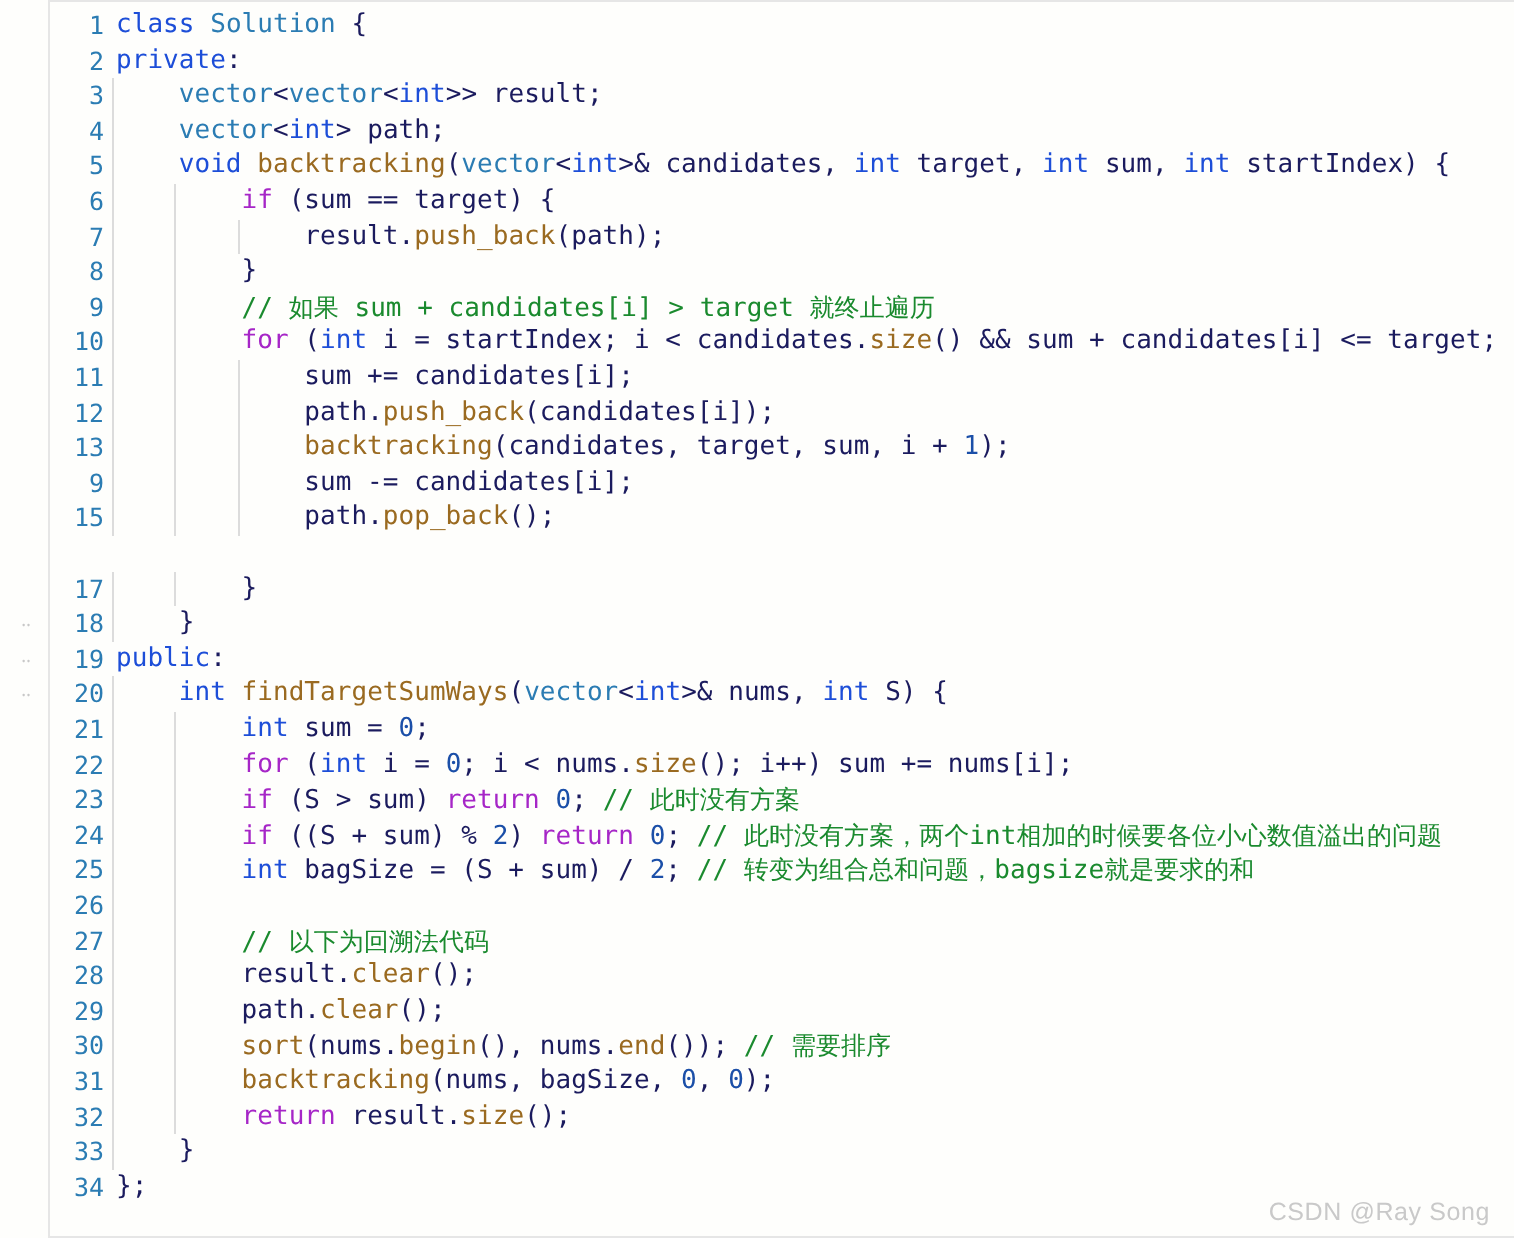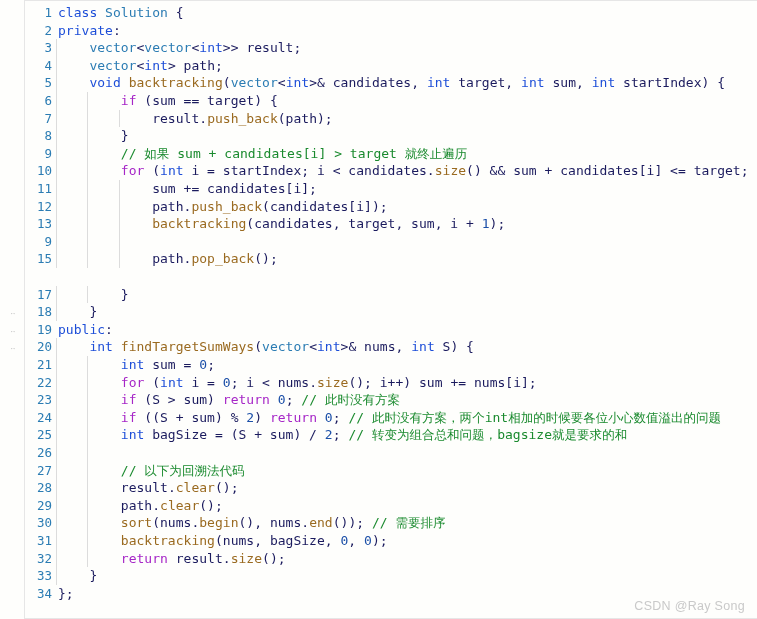--- a/index.html
+++ b/index.html
@@ -126,21 +126,21 @@
       <div class="row" style="position: absolute; left: 0px; top: 56.8px; width: 757px;"><div class="guides"><div class="guide" style="left: 56px;"></div></div><div class="lineno">4</div><div class="code"><span class="id">    </span><span class="type">vector</span><span class="punct">&lt;</span><span class="kw">int</span><span class="punct">&gt; </span><span class="id">path;</span></div></div>
       <div class="row" style="position: absolute; left: 0px; top: 74.4px; width: 757px;"><div class="guides"><div class="guide" style="left: 56px;"></div></div><div class="lineno">5</div><div class="code"><span class="id">    </span><span class="kw">void</span><span class="id"> </span><span class="fn">backtracking</span><span class="punct">(</span><span class="type">vector</span><span class="punct">&lt;</span><span class="kw">int</span><span class="id">&gt;&amp; candidates, </span><span class="kw">int</span><span class="id"> target, </span><span class="kw">int</span><span class="id"> sum, </span><span class="kw">int</span><span class="id"> startIndex) {</span></div></div>
       <div class="row" style="position: absolute; left: 0px; top: 92px; width: 757px;"><div class="guides"><div class="guide" style="left: 56px;"></div><div class="guide" style="left: 87.28px;"></div></div><div class="lineno">6</div><div class="code"><span class="id">        </span><span class="ctl">if</span><span class="id"> (sum == target) {</span></div></div>
       <div class="row" style="position: absolute; left: 0px; top: 109.6px; width: 757px;"><div class="guides"><div class="guide" style="left: 56px;"></div><div class="guide" style="left: 87.28px;"></div><div class="guide" style="left: 118.56px;"></div></div><div class="lineno">7</div><div class="code"><span class="id">            </span><span class="id">result</span><span class="punct">.</span><span class="fn">push_back</span><span class="id">(path);</span></div></div>
       <div class="row" style="position: absolute; left: 0px; top: 127.2px; width: 757px;"><div class="guides"><div class="guide" style="left: 56px;"></div><div class="guide" style="left: 87.28px;"></div></div><div class="lineno">8</div><div class="code"><span class="id">        }</span></div></div>
       <div class="row" style="position: absolute; left: 0px; top: 144.8px; width: 757px;"><div class="guides"><div class="guide" style="left: 56px;"></div><div class="guide" style="left: 87.28px;"></div></div><div class="lineno">9</div><div class="code"><span class="id">        </span><span class="cmt">// </span><span class="cmt cn">如果</span><span class="cmt"> sum + candidates[i] &gt; target </span><span class="cmt cn">就终止遍历</span></div></div>
       <div class="row" style="position: absolute; left: 0px; top: 162.4px; width: 757px;"><div class="guides"><div class="guide" style="left: 56px;"></div><div class="guide" style="left: 87.28px;"></div></div><div class="lineno">10</div><div class="code"><span class="id">        </span><span class="ctl">for</span><span class="punct"> (</span><span class="kw">int</span><span class="id"> i = startIndex; i &lt; candidates</span><span class="punct">.</span><span class="fn">size</span><span class="id">() &amp;&amp; sum + candidates[i] &lt;= target; i++) {</span></div></div>
       <div class="row" style="position: absolute; left: 0px; top: 180px; width: 650px;"><div class="guides"><div class="guide" style="left: 56px;"></div><div class="guide" style="left: 87.28px;"></div><div class="guide" style="left: 118.56px;"></div></div><div class="lineno">11</div><div class="code"><span class="id">            </span><span class="id">sum += candidates[i];</span></div></div>
       <div class="row" style="position: absolute; left: 0px; top: 197.6px; width: 757px;"><div class="guides"><div class="guide" style="left: 56px;"></div><div class="guide" style="left: 87.28px;"></div><div class="guide" style="left: 118.56px;"></div></div><div class="lineno">12</div><div class="code"><span class="id">            </span><span class="id">path</span><span class="punct">.</span><span class="fn">push_back</span><span class="id">(candidates[i]);</span></div></div>
       <div class="row" style="position: absolute; left: 0px; top: 215.2px; width: 757px;"><div class="guides"><div class="guide" style="left: 56px;"></div><div class="guide" style="left: 87.28px;"></div><div class="guide" style="left: 118.56px;"></div></div><div class="lineno">13</div><div class="code"><span class="id">            </span><span class="fn">backtracking</span><span class="id">(candidates, target, sum, i + </span><span class="num">1</span><span class="id">);</span></div></div>
-      <div class="row" style="position: absolute; left: 0px; top: 232.8px; width: 757px;"><div class="guides"><div class="guide" style="left: 56px;"></div><div class="guide" style="left: 87.28px;"></div><div class="guide" style="left: 118.56px;"></div></div><div class="lineno">9</div></div>
+      <div class="row" style="position: absolute; left: 0px; top: 232.8px; width: 757px;"><div class="guides"><div class="guide" style="left: 56px;"></div><div class="guide" style="left: 87.28px;"></div><div class="guide" style="left: 118.56px;"></div></div><div class="lineno">9</div><div class="code"><span class="id">            </span><span class="id">sum -= candidates[i];</span></div></div>
       <div class="row" style="position: absolute; left: 0px; top: 250.4px; width: 757px;"><div class="guides"><div class="guide" style="left: 56px;"></div><div class="guide" style="left: 87.28px;"></div><div class="guide" style="left: 118.56px;"></div></div><div class="lineno">15</div><div class="code"><span class="id">            </span><span class="id">path</span><span class="punct">.</span><span class="fn">pop_back</span><span class="id">();</span></div></div>
       <div class="row" style="position: absolute; left: 0px; top: 285.6px; width: 628px;"><div class="guides"><div class="guide" style="left: 56px;"></div><div class="guide" style="left: 87.28px;"></div></div><div class="lineno">17</div><div class="code"><span class="id">        }</span></div></div>
       <div class="row" style="position: absolute; left: 0px; top: 303.2px; width: 757px;"><div class="gutter-dots">‥</div><div class="guides"><div class="guide" style="left: 56px;"></div></div><div class="lineno">18</div><div class="code"><span class="id">    }</span></div></div>
       <div class="row" style="position: absolute; left: 0px; top: 320.8px; width: 757px;"><div class="gutter-dots">‥</div><div class="guides"></div><div class="lineno">19</div><div class="code"><span class="kw">public</span><span class="punct">:</span></div></div>
       <div class="row" style="position: absolute; left: 0px; top: 338.4px; width: 757px;"><div class="gutter-dots">‥</div><div class="guides"><div class="guide" style="left: 56px;"></div></div><div class="lineno">20</div><div class="code"><span class="id">    </span><span class="kw">int</span><span class="id"> </span><span class="fn">findTargetSumWays</span><span class="punct">(</span><span class="type">vector</span><span class="punct">&lt;</span><span class="kw">int</span><span class="id">&gt;&amp; nums, </span><span class="kw">int</span><span class="id"> S) {</span></div></div>
       <div class="row" style="position: absolute; left: 0px; top: 356px; width: 757px;"><div class="guides"><div class="guide" style="left: 56px;"></div><div class="guide" style="left: 87.28px;"></div></div><div class="lineno">21</div><div class="code"><span class="id">        </span><span class="kw">int</span><span class="id"> sum = </span><span class="num">0</span><span class="id">;</span></div></div>
       <div class="row" style="position: absolute; left: 0px; top: 373.6px; width: 757px;"><div class="guides"><div class="guide" style="left: 56px;"></div><div class="guide" style="left: 87.28px;"></div></div><div class="lineno">22</div><div class="code"><span class="id">        </span><span class="ctl">for</span><span class="punct"> (</span><span class="kw">int</span><span class="id"> i = </span><span class="num">0</span><span class="id">; i &lt; nums</span><span class="punct">.</span><span class="fn">size</span><span class="id">(); i++) sum += nums[i];</span></div></div>
       <div class="row" style="position: absolute; left: 0px; top: 391.2px; width: 757px;"><div class="guides"><div class="guide" style="left: 56px;"></div><div class="guide" style="left: 87.28px;"></div></div><div class="lineno">23</div><div class="code"><span class="id">        </span><span class="ctl">if</span><span class="id"> (S &gt; sum) </span><span class="ctl">return</span><span class="id"> </span><span class="num">0</span><span class="id">; </span><span class="cmt">// </span><span class="cmt cn">此时没有方案</span></div></div>
       <div class="row" style="position: absolute; left: 0px; top: 408.8px; width: 757px;"><div class="guides"><div class="guide" style="left: 56px;"></div><div class="guide" style="left: 87.28px;"></div></div><div class="lineno">24</div><div class="code"><span class="id">        </span><span class="ctl">if</span><span class="id"> ((S + sum) % </span><span class="num">2</span><span class="id">) </span><span class="ctl">return</span><span class="id"> </span><span class="num">0</span><span class="id">; </span><span class="cmt">// </span><span class="cmt cn">此时没有方案，两个</span><span class="cmt">int</span><span class="cmt cn">相加的时候要各位小心数值溢出的问题</span></div></div>
       <div class="row" style="position: absolute; left: 0px; top: 426.4px; width: 757px;"><div class="guides"><div class="guide" style="left: 56px;"></div><div class="guide" style="left: 87.28px;"></div></div><div class="lineno">25</div><div class="code"><span class="id">        </span><span class="kw">int</span><span class="id"> bagSize = (S + sum) / </span><span class="num">2</span><span class="id">; </span><span class="cmt">// </span><span class="cmt cn">转变为组合总和问题，</span><span class="cmt">bagsize</span><span class="cmt cn">就是要求的和</span></div></div>

